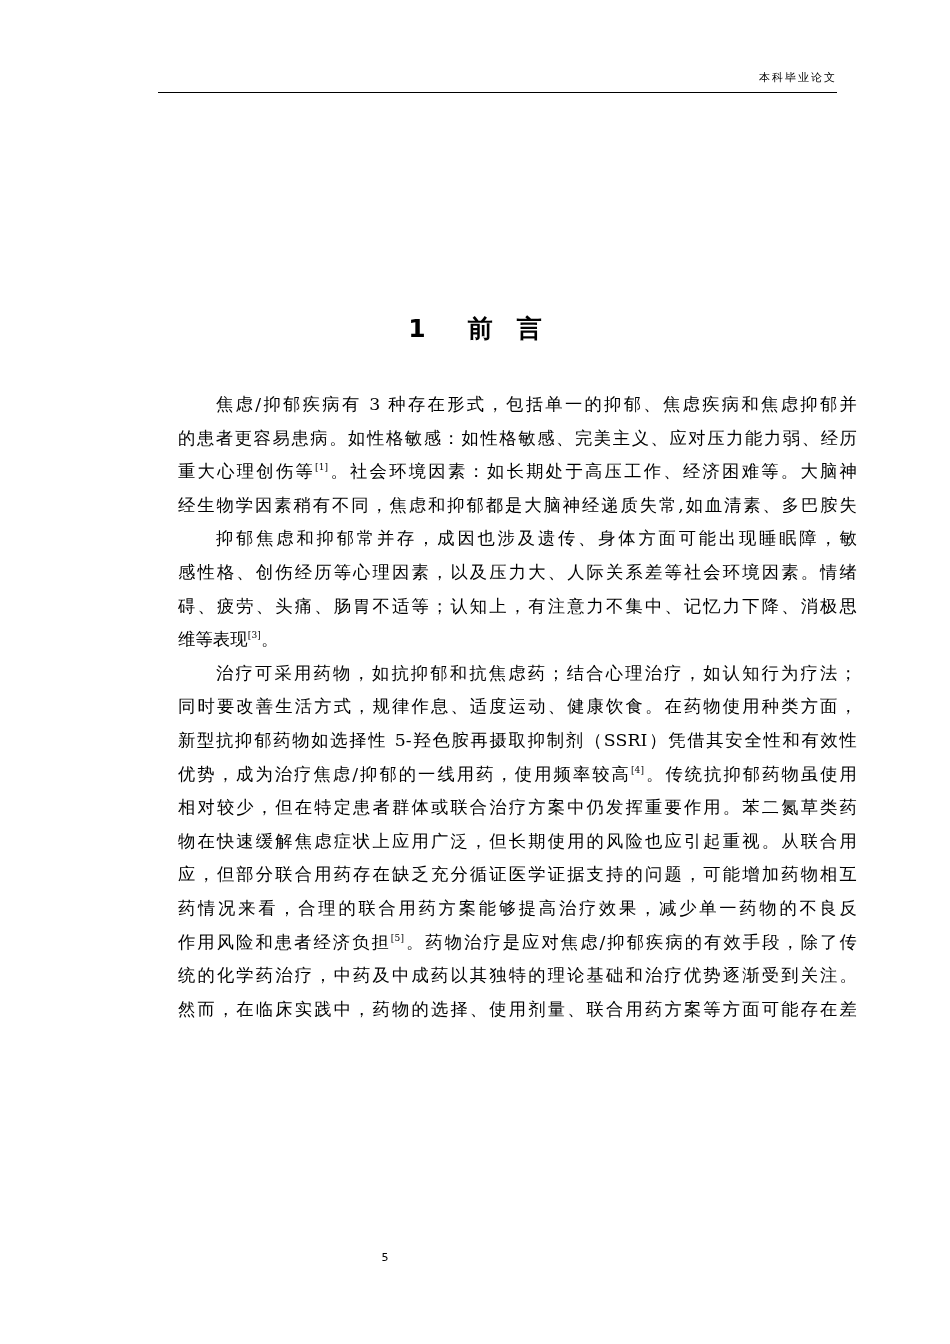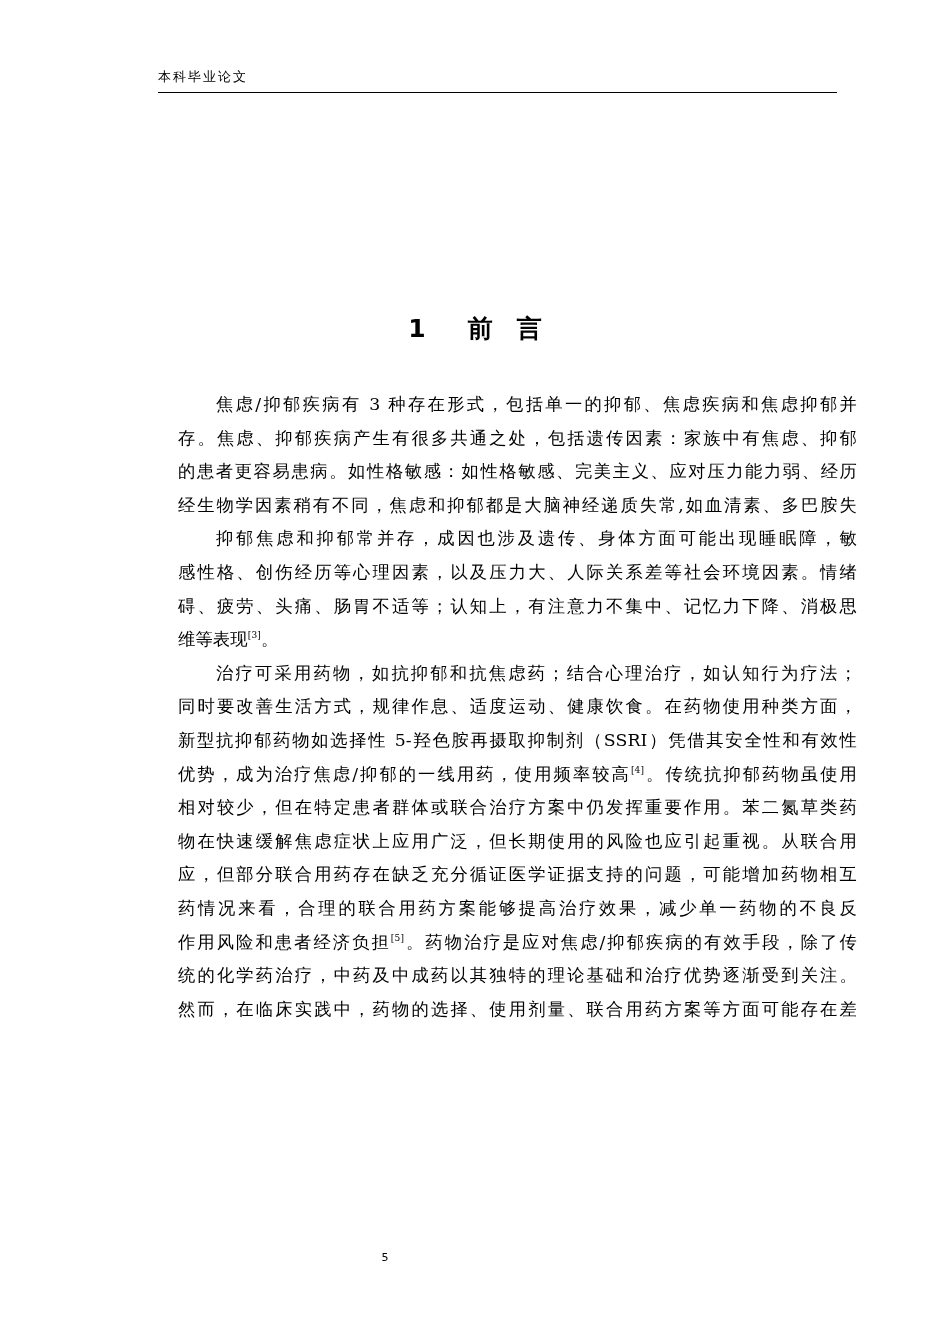--- a/index.html
+++ b/index.html
@@ -1,19 +1,19 @@
 <!DOCTYPE html>
 <html><head>
 <meta charset="utf-8">
 <style>
   html, body { margin:0; padding:0; background:#ffffff; }
   body { width:950px; height:1344px; position:relative; overflow:hidden;
          font-family:"DejaVu Serif","Liberation Serif",serif; color:#000; }
-  .header { position:absolute; left:158px; top:66px; width:679px; text-align:left;
-            font-size:13px; letter-spacing:2px; line-height:24px;font-family:Liberation Mono, monospace; }
+  .header { position:absolute; left:158px; top:66px; width:679px; text-align:right;
+            font-size:11px; letter-spacing:2px; line-height:24px; }
   .header-rule { position:absolute; left:158px; top:92px; width:679px; height:0;
                  border-top:1.5px solid #000; }
   .title { position:absolute; left:0; top:311px; width:950px; text-align:center;
            font-family:"DejaVu Sans","Liberation Sans",sans-serif; font-weight:bold;
            font-size:25px; line-height:36px; }
   .title .num { margin-right:42px; }
   .title .w1 { margin-right:24px; }
   .body { position:absolute; left:158px; top:388px; width:679px;margin-left:20px; }
   .line { height:33.6px; line-height:33.6px; font-size:17.3px; white-space:nowrap;
           text-align:justify; text-align-last:justify; letter-spacing:0.15px; }
@@ -29,22 +29,22 @@
 <div class="header">本科毕业论文</div>
 <div class="header-rule"></div>
 
 <div class="title">
   <span class="num">1</span><span class="w1">前</span><span>言</span>
 </div>
 
 <div class="body">
 
   <div class="line indent"><span>焦虑/抑郁疾病有 3 种存在形式，包括单一的抑郁、焦虑疾病和焦虑抑郁并</span></div>
-  <div class="line"><span>存。焦虑、抑郁疾病产生有很多共通之处，包括遗传因素：家族中有焦虑、抑郁</span></div>
   <div class="line"><span>的患者更容易患病。如性格敏感：如性格敏感、完美主义、应对压力能力弱、经历</span></div>
+  <div class="line"><span>重大心理创伤等</span><sup>[1]</sup><span>。社会环境因素：如长期处于高压工作、经济困难等。大脑神</span></div>
   <div class="line"><span>经生物学因素稍有不同，焦虑和抑郁都是大脑神经递质失常,如血清素、多巴胺失</span></div>
 
   <div class="line indent"><span>抑郁焦虑和抑郁常并存，成因也涉及遗传、身体方面可能出现睡眠障，敏</span></div>
   <div class="line"><span>感性格、创伤经历等心理因素，以及压力大、人际关系差等社会环境因素。情绪</span></div>
   <div class="line"><span>碍、疲劳、头痛、肠胃不适等；认知上，有注意力不集中、记忆力下降、消极思</span></div>
   <div class="line last"><span>维等表现</span><sup>[3]</sup><span>。</span></div>
 
   <div class="line indent"><span>治疗可采用药物，如抗抑郁和抗焦虑药；结合心理治疗，如认知行为疗法；</span></div>
   <div class="line"><span>同时要改善生活方式，规律作息、适度运动、健康饮食。在药物使用种类方面，</span></div>
   <div class="line"><span>新型抗抑郁药物如选择性 5-羟色胺再摄取抑制剂（SSRI）凭借其安全性和有效性</span></div>

